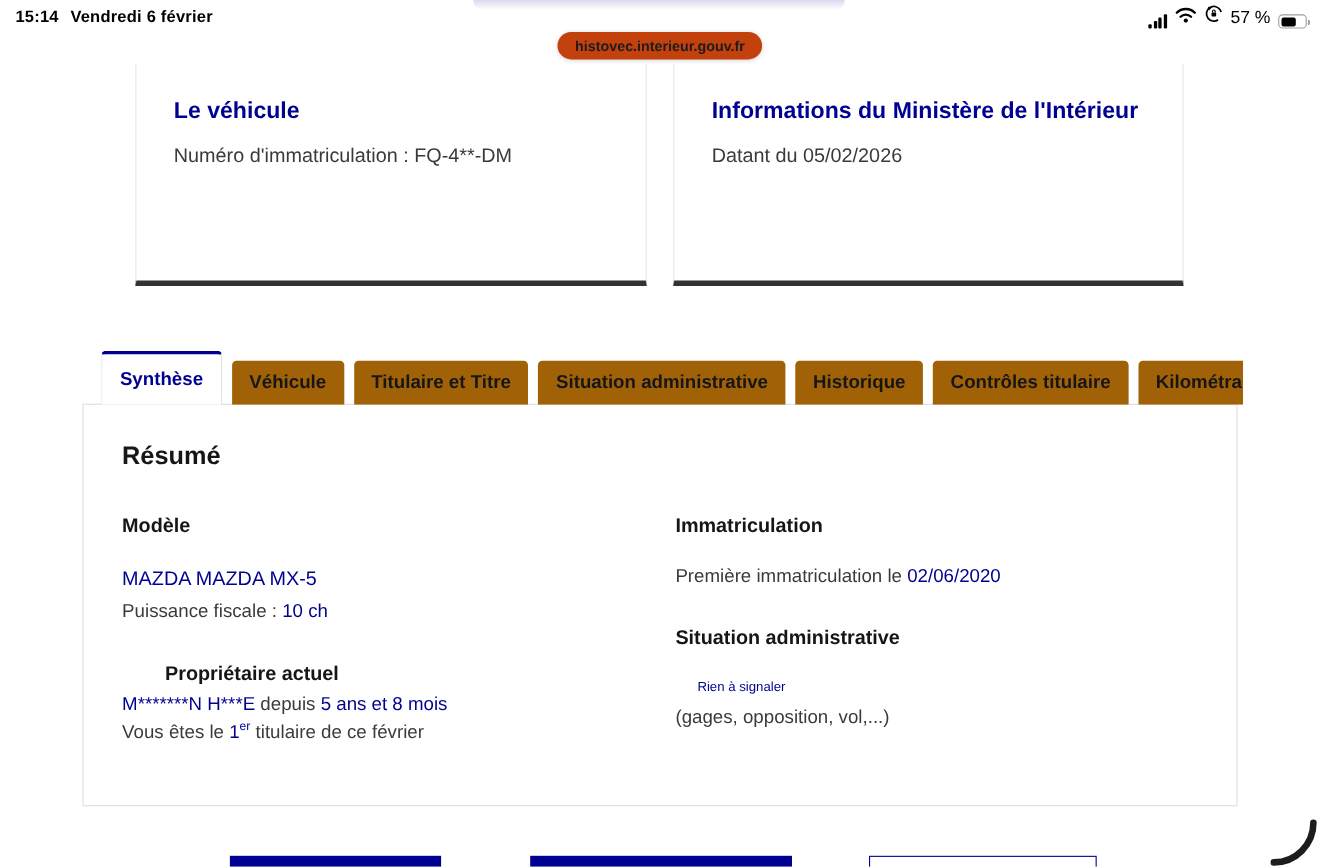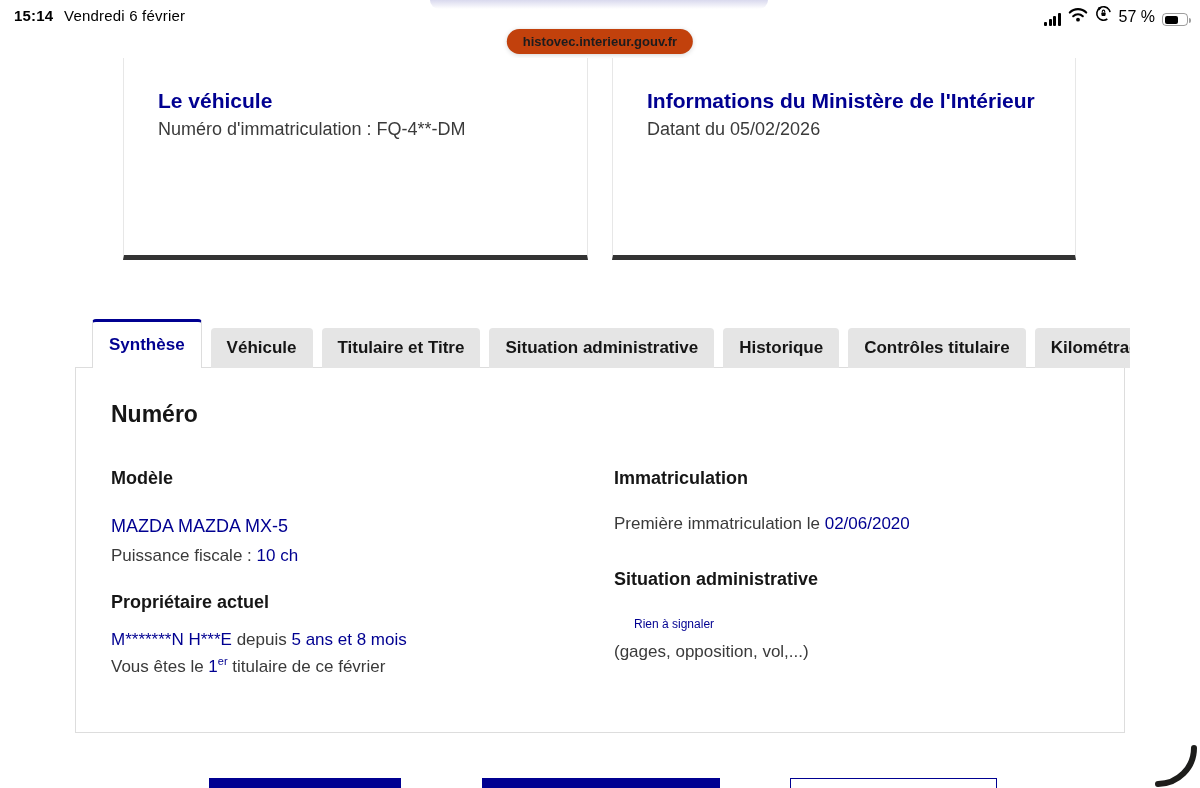--- a/index.html
+++ b/index.html
@@ -6,21 +6,21 @@
   html,body { background:#fff; }
   body { font-family:"Liberation Sans", sans-serif; }
   #screen {
     position:relative; width:1200px; height:788px; background:#fff;
     overflow:hidden; margin:0 auto;
   }
 
   
   .statusbar { position:absolute; left:0; top:0; width:1200px; height:30px; }
   .sb-time { position:absolute; left:14px; top:7px; font-size:15px; font-weight:700; color:#000; letter-spacing:.2px; }
-  .sb-date { position:absolute; left:64px; top:7px; font-size:15px; font-weight:400; color:#000; letter-spacing:.2px;text-align:right; }
+  .sb-date { position:absolute; left:64px; top:7px; font-size:15px; font-weight:700; color:#000; letter-spacing:.2px;text-align:right; }
   .sb-right { position:absolute; right:12px; top:6px; display:flex; align-items:flex-end; gap:7px; height:20px; }
   .sig { display:flex; align-items:flex-end; gap:1.5px; height:13px; }
   .sig i { display:block; width:3px; background:#000; border-radius:1px; }
   .sig i:nth-child(1){height:4px} .sig i:nth-child(2){height:7px}
   .sig i:nth-child(3){height:10px} .sig i:nth-child(4){height:13px}
   .sb-pct { font-size:16px; color:#000; font-weight:400; }
   .battery { position:relative; width:26px; height:13px; border:1px solid rgba(0,0,0,.38); border-radius:4px; }
   .battery .fill { position:absolute; left:1.5px; top:1.5px; bottom:1.5px; width:57%; background:#000; border-radius:2px; }
   .battery .nub { position:absolute; right:-4px; top:4px; width:2.5px; height:5px; background:rgba(0,0,0,.38); border-radius:0 2px 2px 0; }
 
@@ -32,45 +32,45 @@
     background:#c2410c; border-radius:14px; padding:5px 16px;
     box-shadow:0 1px 5px rgba(0,0,0,.16), 0 0 1px rgba(0,0,0,.08);
     font-size:13px; font-weight:700; color:#1c1c1e; white-space:nowrap; }
 
   
   .card { position:absolute; top:58px; height:202px; background:#fff;
     border-left:1px solid #e7e7e7; border-right:1px solid #e7e7e7;
     border-bottom:5px solid #333; padding:28px 34px 0 34px; }
   .card-1 { left:123px; width:465px; }
   .card-2 { left:612px; width:464px; }
-  .card h2 { font-size:21px; line-height:29px; font-weight:700; color:#000091; margin-bottom:4px; }
+  .card h2 { font-size:21px; line-height:29px; font-weight:700; color:#000091; margin-bottom:16px; }
   .card p { font-size:18px; color:#3a3a3a; }
 
   
   .tabs { position:absolute; left:92px; top:319px; width:1038px; height:49px;
     display:flex; align-items:flex-end; gap:9px; overflow:hidden; z-index:3; }
   .tab { flex:0 0 auto; height:40px; display:flex; align-items:center;
-    padding:0 16px; background:#e5e5e5; border-radius:4px 4px 0 0;
+    padding:0 16px; background:#a16207; border-radius:4px 4px 0 0;
     font-size:17px; font-weight:700; color:#161616; white-space:nowrap; cursor:pointer; }
   .tab.active { height:49px; background:#fff; color:#000091;
     border-top:3px solid #000091; border-left:1px solid #ddd; border-right:1px solid #ddd; }
 
   
   .panel { position:absolute; left:75px; top:367px; width:1050px; height:366px;
     background:#fff; border:1px solid #ddd; z-index:2; }
   .panel-title { position:absolute; left:35px; top:33px; font-size:23px; font-weight:700; color:#161616; }
   .col-left  { position:absolute; left:35px;  top:0; width:480px; }
   .col-right { position:absolute; left:538px; top:0; width:480px; }
   .sec-h { font-size:18px; font-weight:700; color:#161616; }
   .txt { font-size:17px; color:#3a3a3a; }
   .blue { color:#000091; }
   .h-model { position:absolute; top:100px; }
   .l-model-name { position:absolute; top:148px; font-size:18px; }
   .l-power { position:absolute; top:178px; }
-  .h-owner { position:absolute; top:224px; }
+  .h-owner { position:absolute; top:234px;margin-left:39px; }
   .l-owner { position:absolute; top:262px; }
   .l-holder { position:absolute; top:287px; }
   .l-holder sup { font-size:11px; }
   .h-immat { position:absolute; top:100px; }
   .l-immat { position:absolute; top:146px; }
   .h-admin { position:absolute; top:201px; }
   .l-status { position:absolute; top:249px; left:20px; font-size:12px; }
   .l-note { position:absolute; top:274px; }
 
   
@@ -152,21 +152,21 @@
       </div>
     <div class="tab">
         <span>Contrôles titulaire</span>
       </div>
     <div class="tab">
         <span>Kilométrage</span>
       </div>
   </div>
 
   <div class="panel">
-    <div class="panel-title">Numéro</div>
+    <div class="panel-title">Résumé</div>
 
     <div class="col-left">
       <div class="sec-h h-model">Modèle</div>
       <div class="txt blue l-model-name">MAZDA MAZDA MX-5</div>
       <div class="txt l-power">
         <span>Puissance fiscale : </span><span class="blue">10 ch</span>
       </div>
 
       <div class="sec-h h-owner">Propriétaire actuel</div>
       <div class="txt l-owner">

